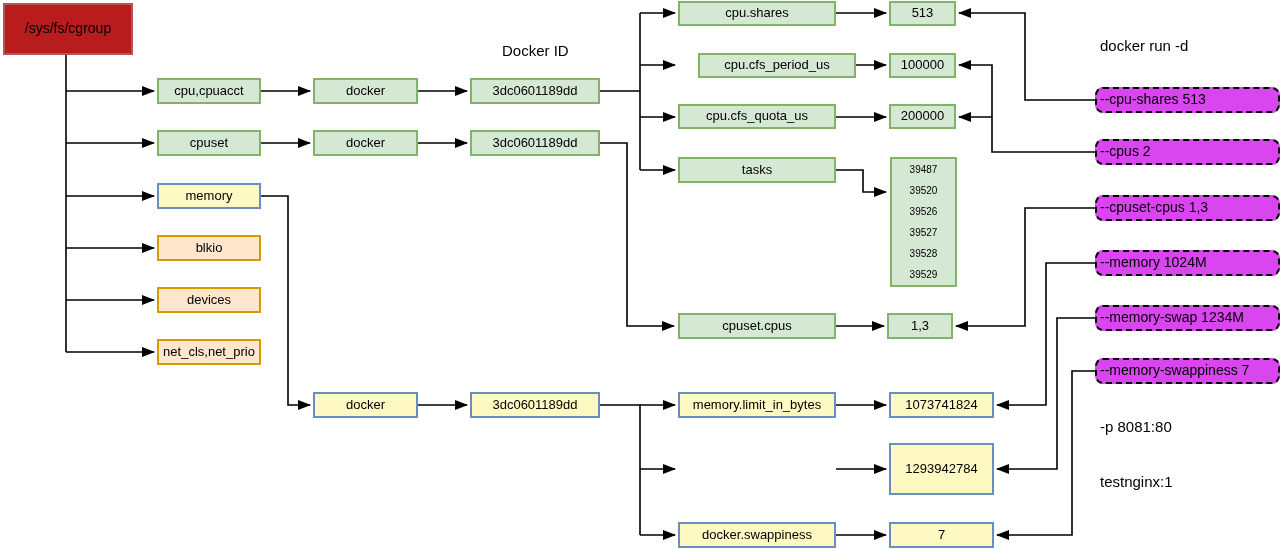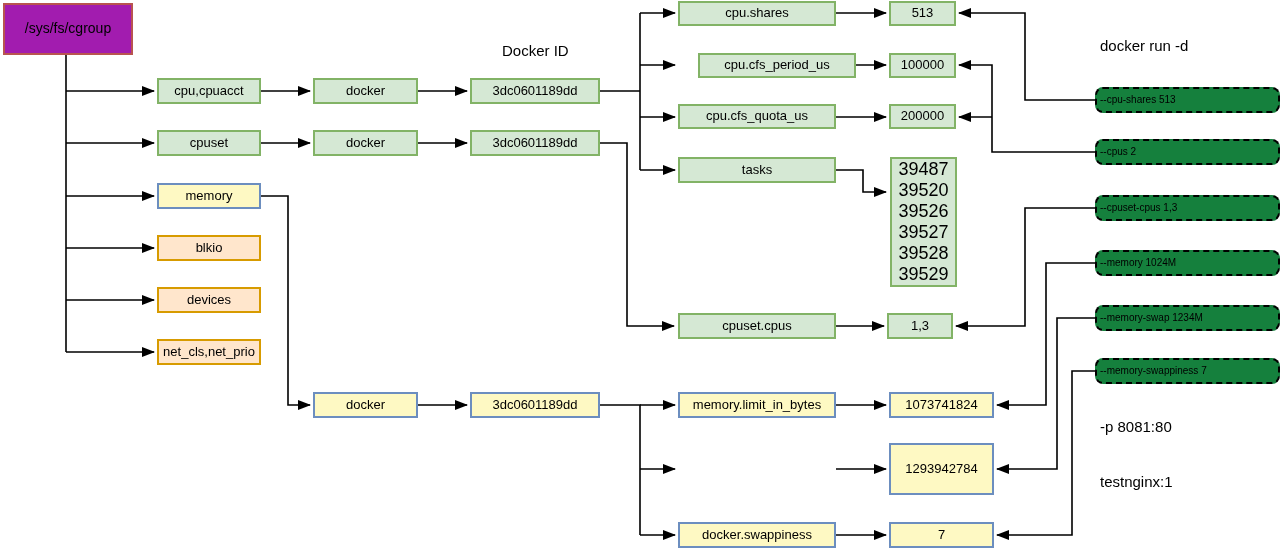--- a/index.html
+++ b/index.html
@@ -9,27 +9,27 @@
     overflow:hidden;
   }
   .box{
     position:absolute;box-sizing:border-box;display:flex;
     align-items:center;justify-content:center;text-align:right;
     border:2px solid #000;background:#fff;line-height:1.25;white-space:nowrap;
   }
   .green{background:#d5e8d4;border-color:#82b366;}
   .blue{background:#fef9c3;border-color:#6c8ebf;}
   .orange{background:#ffe6cc;border-color:#d79b00;}
-  .pink{background:#a21caf;border-color:#b85450;font-size:14px;}
+  .pink{background:#b91c1c;border-color:#b85450;font-size:14px;}
   .dashed{
-    border:2px dashed #000;border-radius:8px;background:#15803d;
-    justify-content:flex-start;text-align:left;padding-left:3px;font-size:10px;
+    border:2px dashed #000;border-radius:8px;background:#d946ef;
+    justify-content:flex-start;text-align:left;padding-left:3px;font-size:14px;
   }
   .pre{white-space:pre-line;}
-  .pids{font-size:18px;line-height:21px;}
+  .pids{font-size:10px;line-height:21px;}
   .lbl{position:absolute;white-space:nowrap;font-size:15px;}
   svg.wires{position:absolute;left:0;top:0;pointer-events:none;}
 </style>
 </head>
 <body>
 
 <div class="canvas">
 
   <svg class="wires" width="1280" height="549" viewBox="0 0 1280 549">
     <defs>

